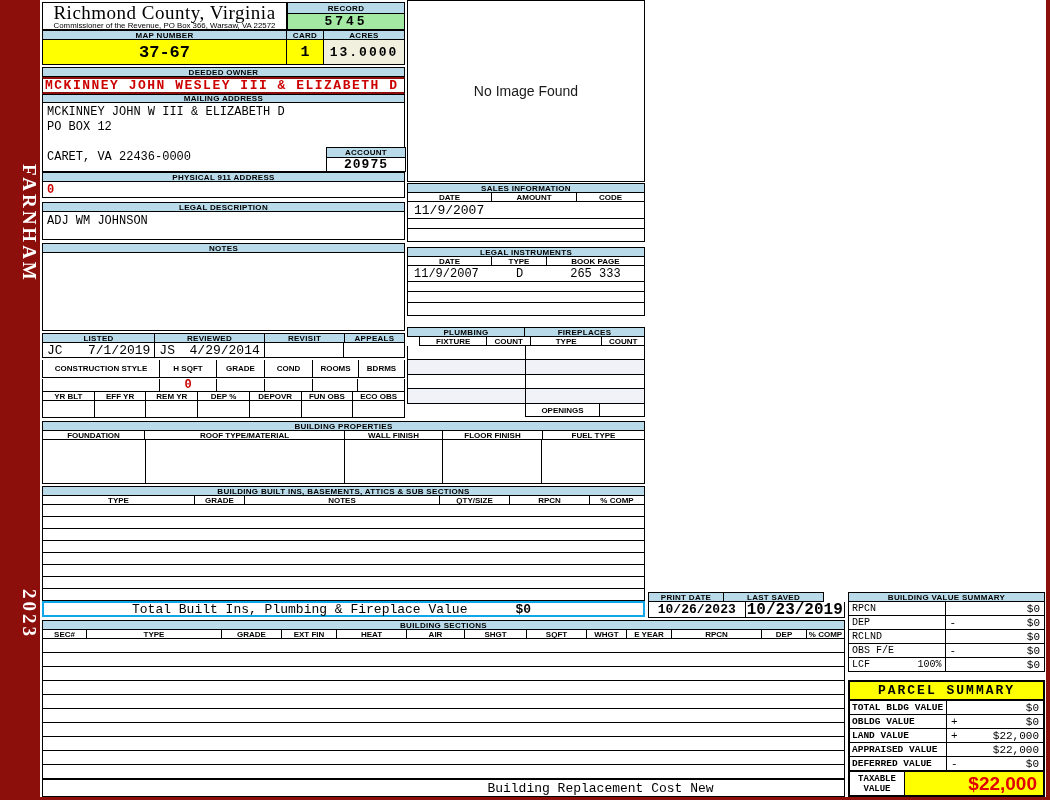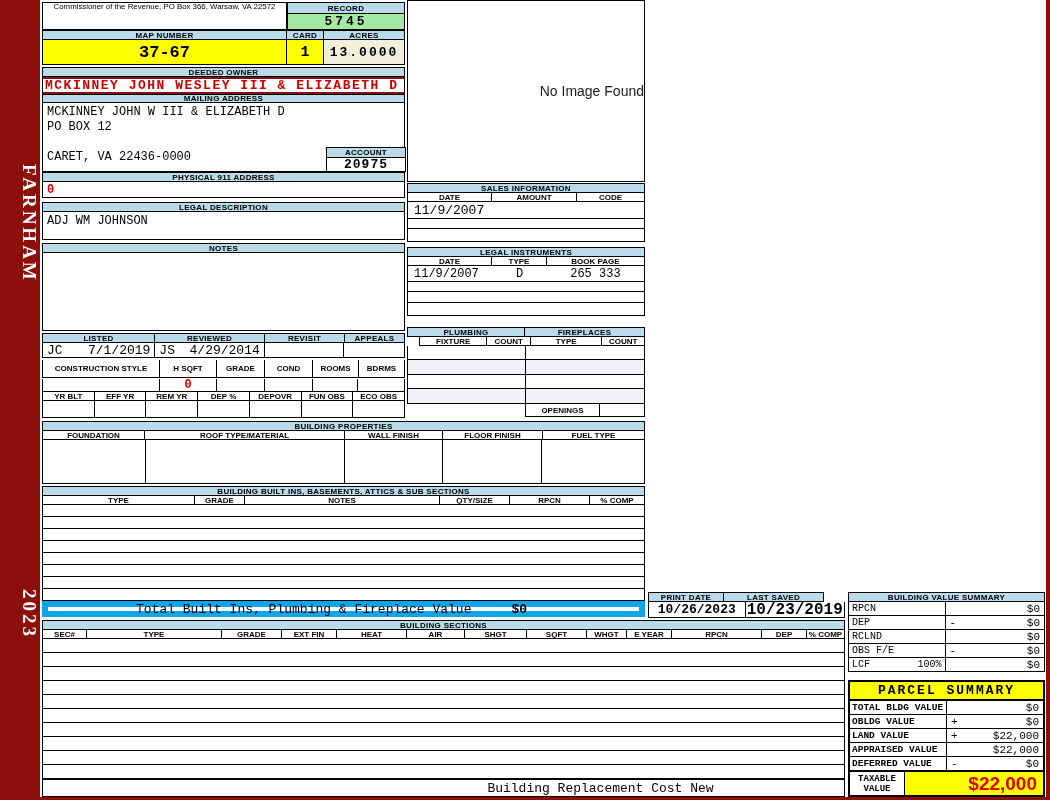--- a/index.html
+++ b/index.html
@@ -68,33 +68,34 @@
   .prow2 { display:flex; border-left:2px solid #000; border-right:2px solid #000; border-bottom:1px solid #000; background:#fff; height:14px; }
   .prow2 .lab { width:97px; display:flex; align-items:center; border-right:1px solid #000; font:bold 9.5px "Liberation Mono",monospace; padding:0 2px; white-space:nowrap; }
   .prow2 .valc { flex:1; display:flex; align-items:center; font:400 11px "Liberation Mono",monospace; padding:0 4px; }
   #taxable-row { display:flex; border:2px solid #000; border-top:1px solid #000; height:26px; }
   #taxable-row .lab { width:55px; background:#fff; border-right:1px solid #000; display:flex; flex-direction:column; align-items:center; justify-content:center; font:bold 9px "Liberation Mono",monospace; line-height:10px; }
   #taxable-row .valc { flex:1; background:#FFFF00; display:flex; align-items:center; justify-content:flex-end; font:bold 19px "Liberation Sans",sans-serif; color:#E00000; padding-right:6px; }
 
   
   .side-text { position:absolute; left:0; width:40px; display:flex; justify-content:center; color:#fff; font:bold 19px "Liberation Serif",serif; writing-mode:vertical-rl; text-orientation:mixed; letter-spacing:3px; }
 
-  .noimg { border:1px solid #000; background:#fff; display:flex; align-items:center; justify-content:flex-end; font:400 14px "Liberation Sans",sans-serif; color:#1a1a1a; }
+  .noimg { border:1px solid #000; background:#fff; display:flex; align-items:center; justify-content:center; font:400 14px "Liberation Sans",sans-serif; color:#1a1a1a; }
 </style>
 </head>
 <body>
 
 <div id="page">
 
   <div class="side-text" style="top:158px;height:130px;">FARNHAM</div>
   <div class="side-text" style="top:578px;height:72px;">2023</div>
 
   <div id="content">
 
     <div class="abs" id="title-box">
+      <div class="t">Richmond County, Virginia</div>
       <div class="s">Commissioner of the Revenue, PO Box 366, Warsaw, VA 22572</div>
     </div>
     <div class="abs" id="record-box">
       <div class="band">RECORD</div>
       <div class="val">5745</div>
     </div>
 
     <div class="abs row" style="left:2px;top:30px;width:363px;height:10px;">
       <div class="band" style="width:245px;height:10px;">MAP NUMBER</div>
       <div class="band" style="width:37px;height:10px;border-left:none;">CARD</div>
@@ -217,21 +218,21 @@
     <div class="abs" style="left:2px;top:505px;width:603px;">
       <div class="linerow stripe" style="height:12px;"></div>
       <div class="linerow" style="height:12px;"></div>
       <div class="linerow stripe" style="height:12px;"></div>
       <div class="linerow" style="height:12px;"></div>
       <div class="linerow stripe" style="height:12px;"></div>
       <div class="linerow" style="height:12px;"></div>
       <div class="linerow stripe" style="height:12px;"></div>
       <div class="linerow" style="height:12px;"></div>
     </div>
-    <div class="abs row" style="left:2px;top:601px;width:603px;height:16px;border:6px solid #0ea5e9;background:#fff;align-items:center;">
+    <div class="abs row" style="left:2px;top:601px;width:603px;height:16px;border:2px solid #0ea5e9;background:#fff;align-items:center;">
       <span class="mono" style="font-size:13px;padding-left:88px;white-space:nowrap;">Total Built Ins, Plumbing &amp; Fireplace Value</span>
       <span class="mono" style="font-size:13px;font-weight:bold;margin-left:auto;padding-right:112px;">$0</span>
     </div>
 
     <div class="abs noimg" style="left:367px;top:0;width:238px;height:182px;">
       <span>No Image Found</span>
     </div>
 
     <div class="abs band" style="left:367px;top:183px;width:238px;height:10px;">SALES INFORMATION</div>
     <div class="abs row" style="left:367px;top:193px;width:238px;height:9px;">

